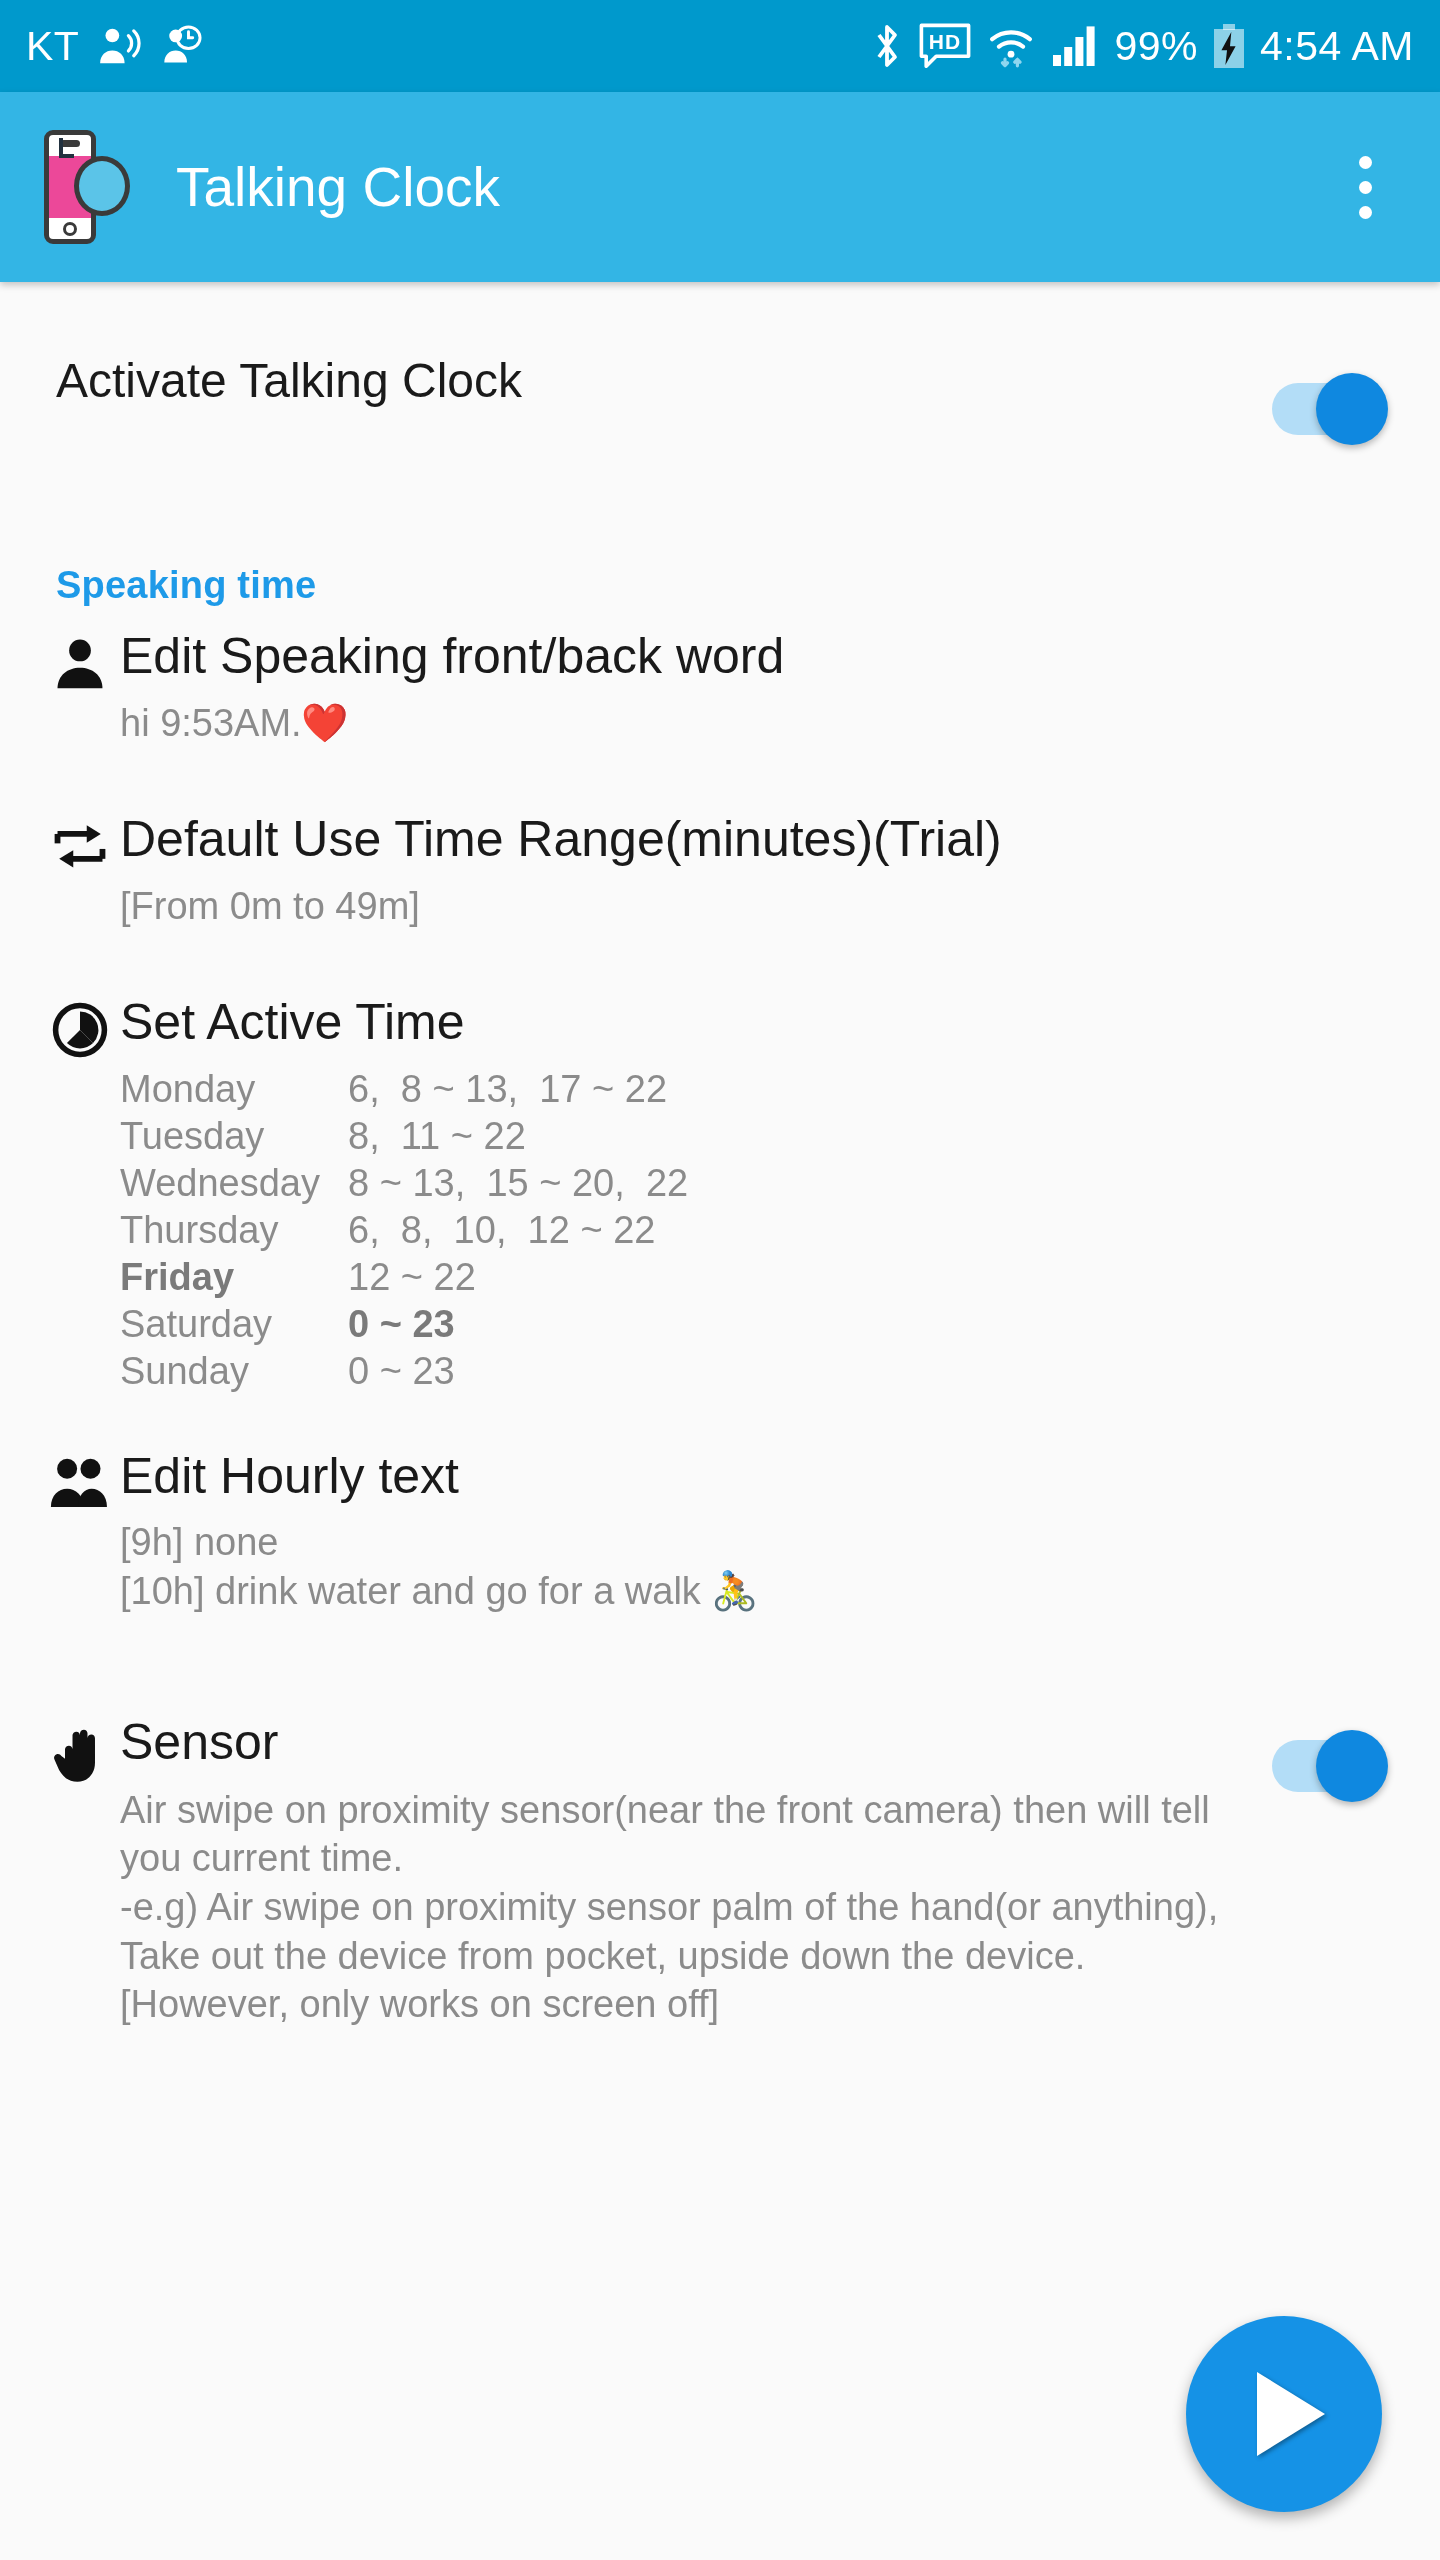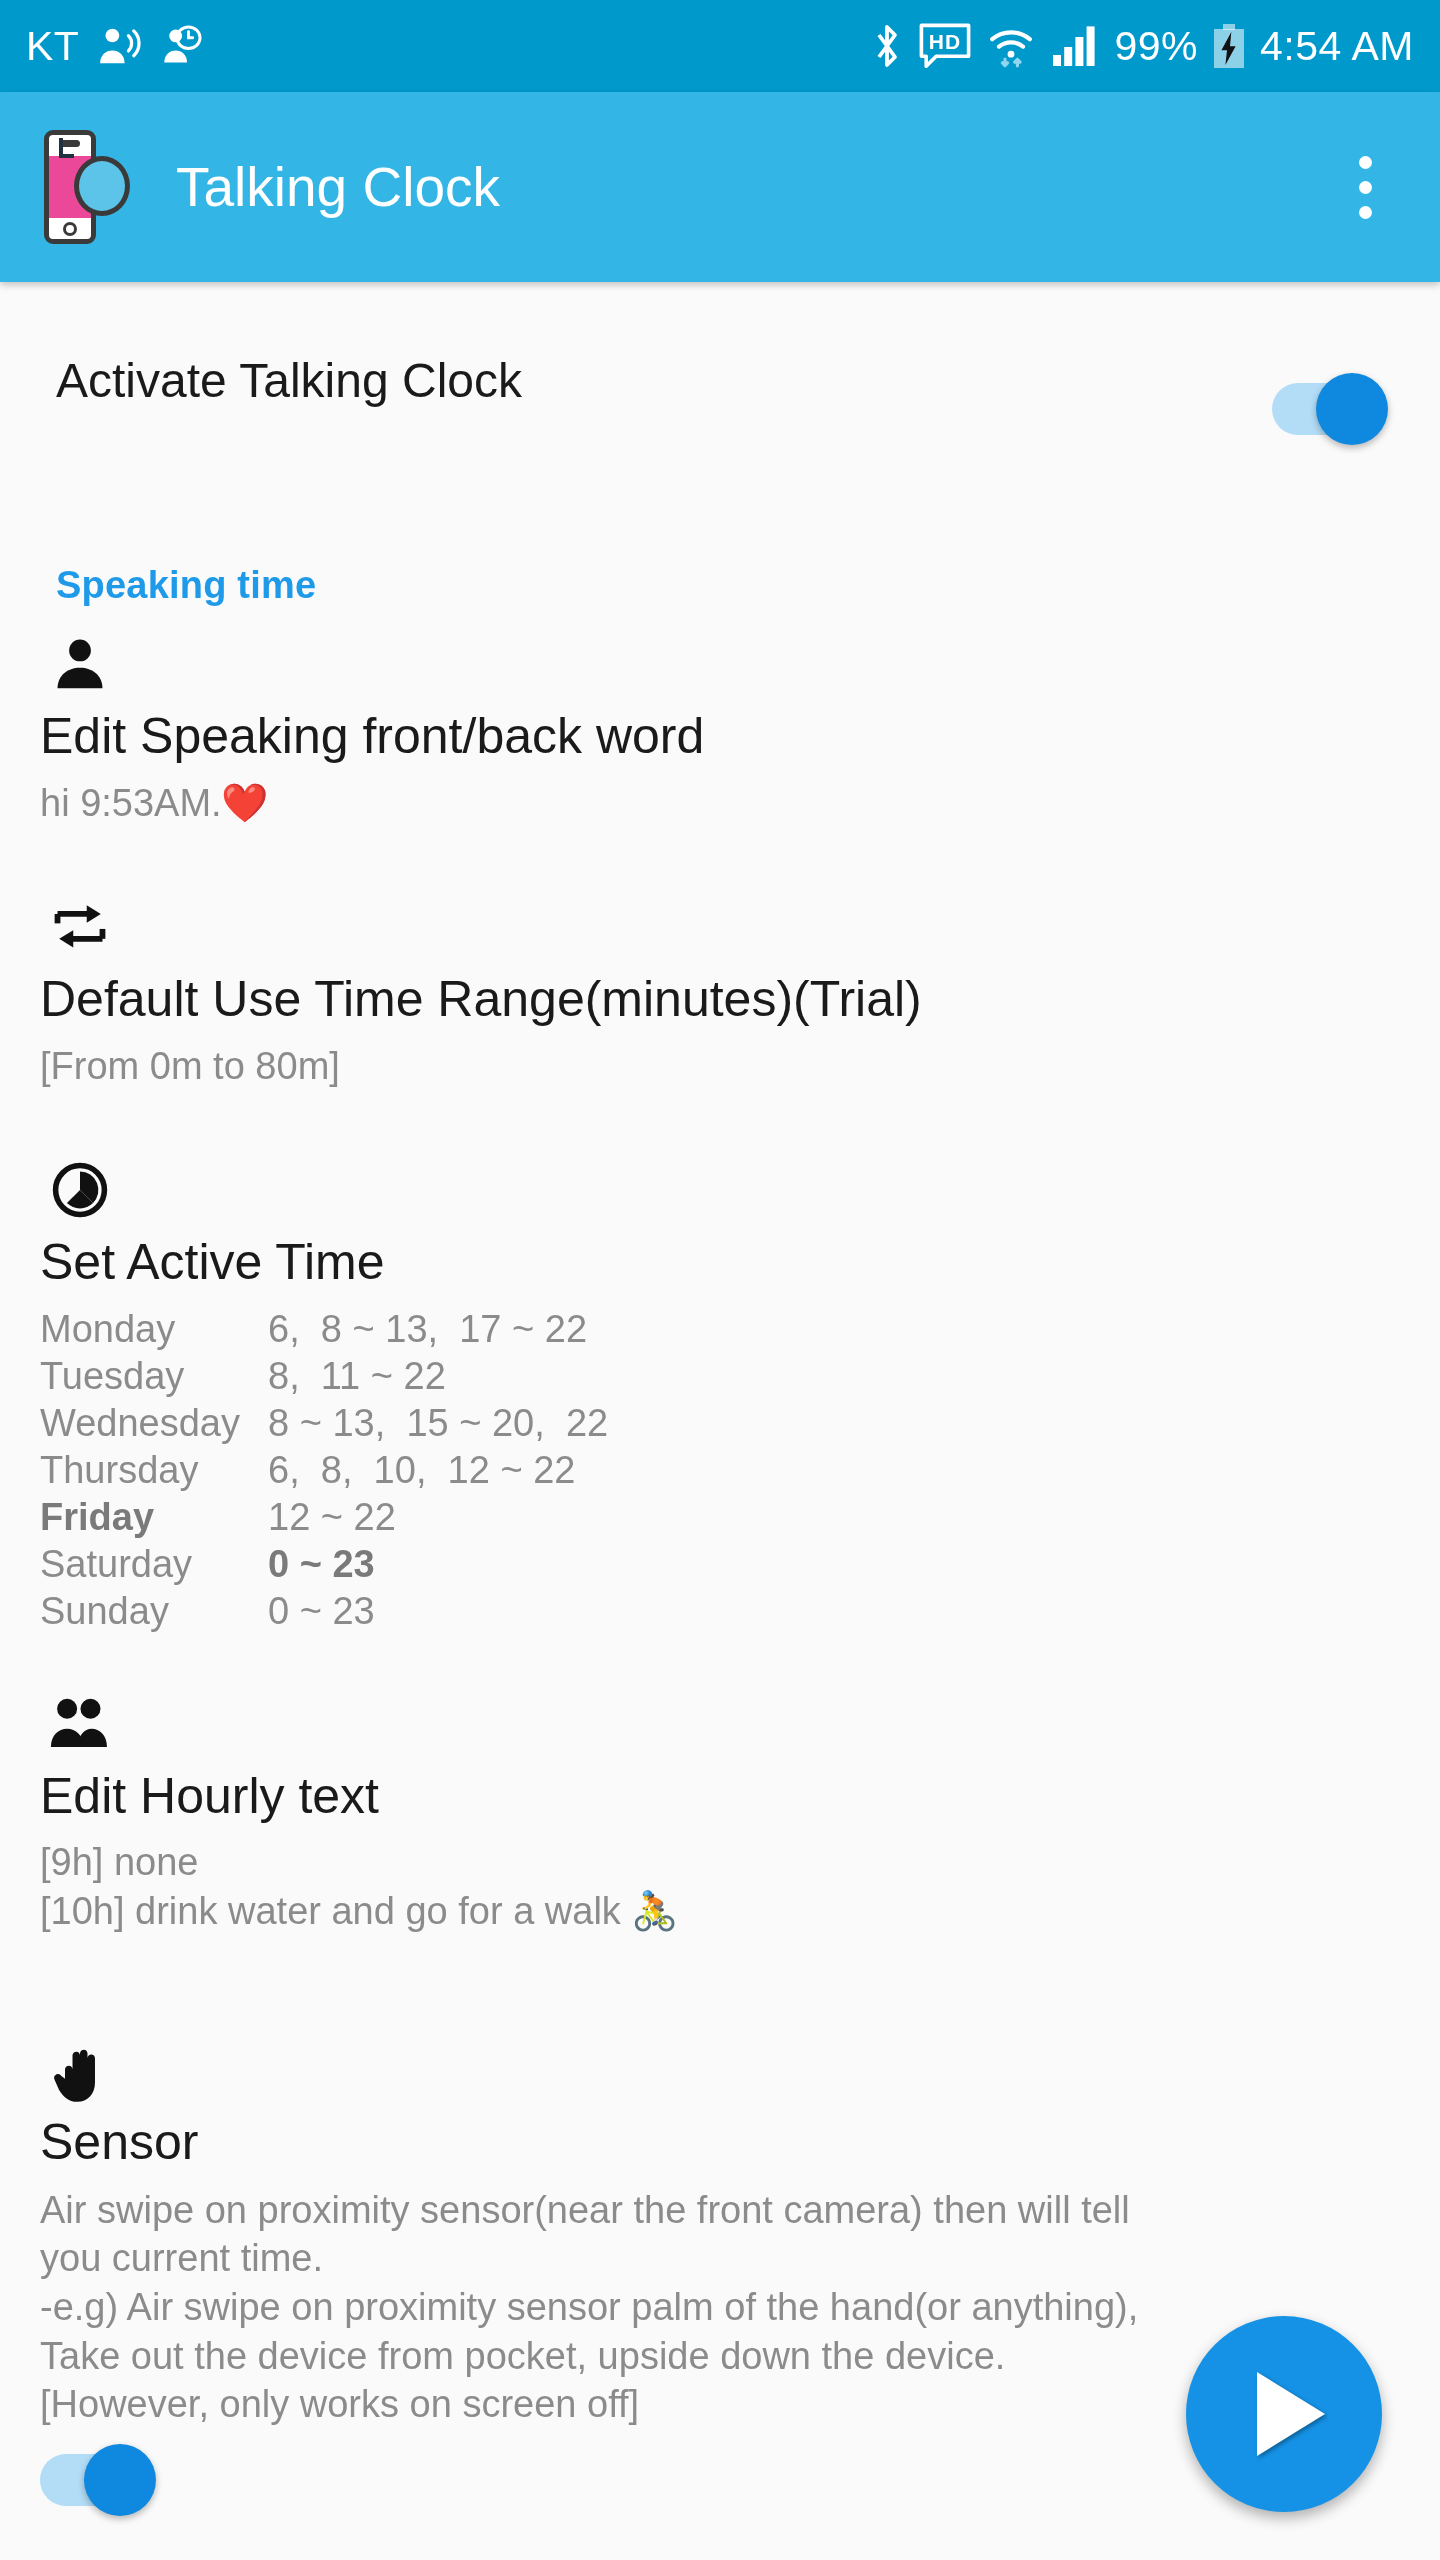--- a/index.html
+++ b/index.html
@@ -86,21 +86,20 @@
   }
 
   .section-header {
     font-size: 38px; color: #1e9ae8; font-weight: bold;
     padding: 122px 0 0 56px; letter-spacing: .2px;
   }
 
   .pref {
     display: flex; align-items: flex-start;
     padding: 34px 52px 0 40px;
-    flex-direction: column;
   }
   .pref-icon {
     width: 80px; flex: 0 0 80px; display: flex; align-items: flex-start;
     justify-content: center; padding-top: 6px; color: #111;
   }
   .pref-body { flex: 1 1 auto; min-width: 0; }
   .pref-title { font-size: 50px; color: #1a1a1a; line-height: 1.1; }
   .pref-sub { font-size: 38px; color: #8b8b8b; margin-top: 16px; line-height: 1.26; }
   .pref-sub .emoji { font-size: 38px; }
 
@@ -253,21 +252,21 @@
           <path d="M2.7 6.6h14.1"></path>
           <path d="M2.7 6.6v3.9"></path>
           <path d="M14.8 3.0 L20.6 6.6 L14.8 10.2Z" fill="#111" stroke="none"></path>
           <path d="M21.3 16.9H7.2"></path>
           <path d="M21.3 16.9v-4.1"></path>
           <path d="M9.2 13.3 L3.4 16.9 L9.2 20.5Z" fill="#111" stroke="none"></path>
         </svg>
       </div>
       <div class="pref-body">
         <div class="pref-title">Default Use Time Range(minutes)(Trial)</div>
-        <div class="pref-sub">[From 0m to 80m]</div>
+        <div class="pref-sub">[From 0m to 49m]</div>
       </div>
     </div>
 
     <div class="pref" style="padding-top:64px;">
       <div class="pref-icon">
         <svg class="ic" width="58" height="58" viewBox="0 0 24 24">
           <circle cx="12" cy="12" r="10.1" fill="none" stroke="#111" stroke-width="2.3"></circle>
           <path d="M12 4.3 A7.7 7.7 0 0 1 17.4 17.4 L12 12Z" fill="#111"></path>
           <path d="M12 12 L6.6 17.4 A7.7 7.7 0 0 0 17.4 17.4Z" fill="#111"></path>
         </svg>

